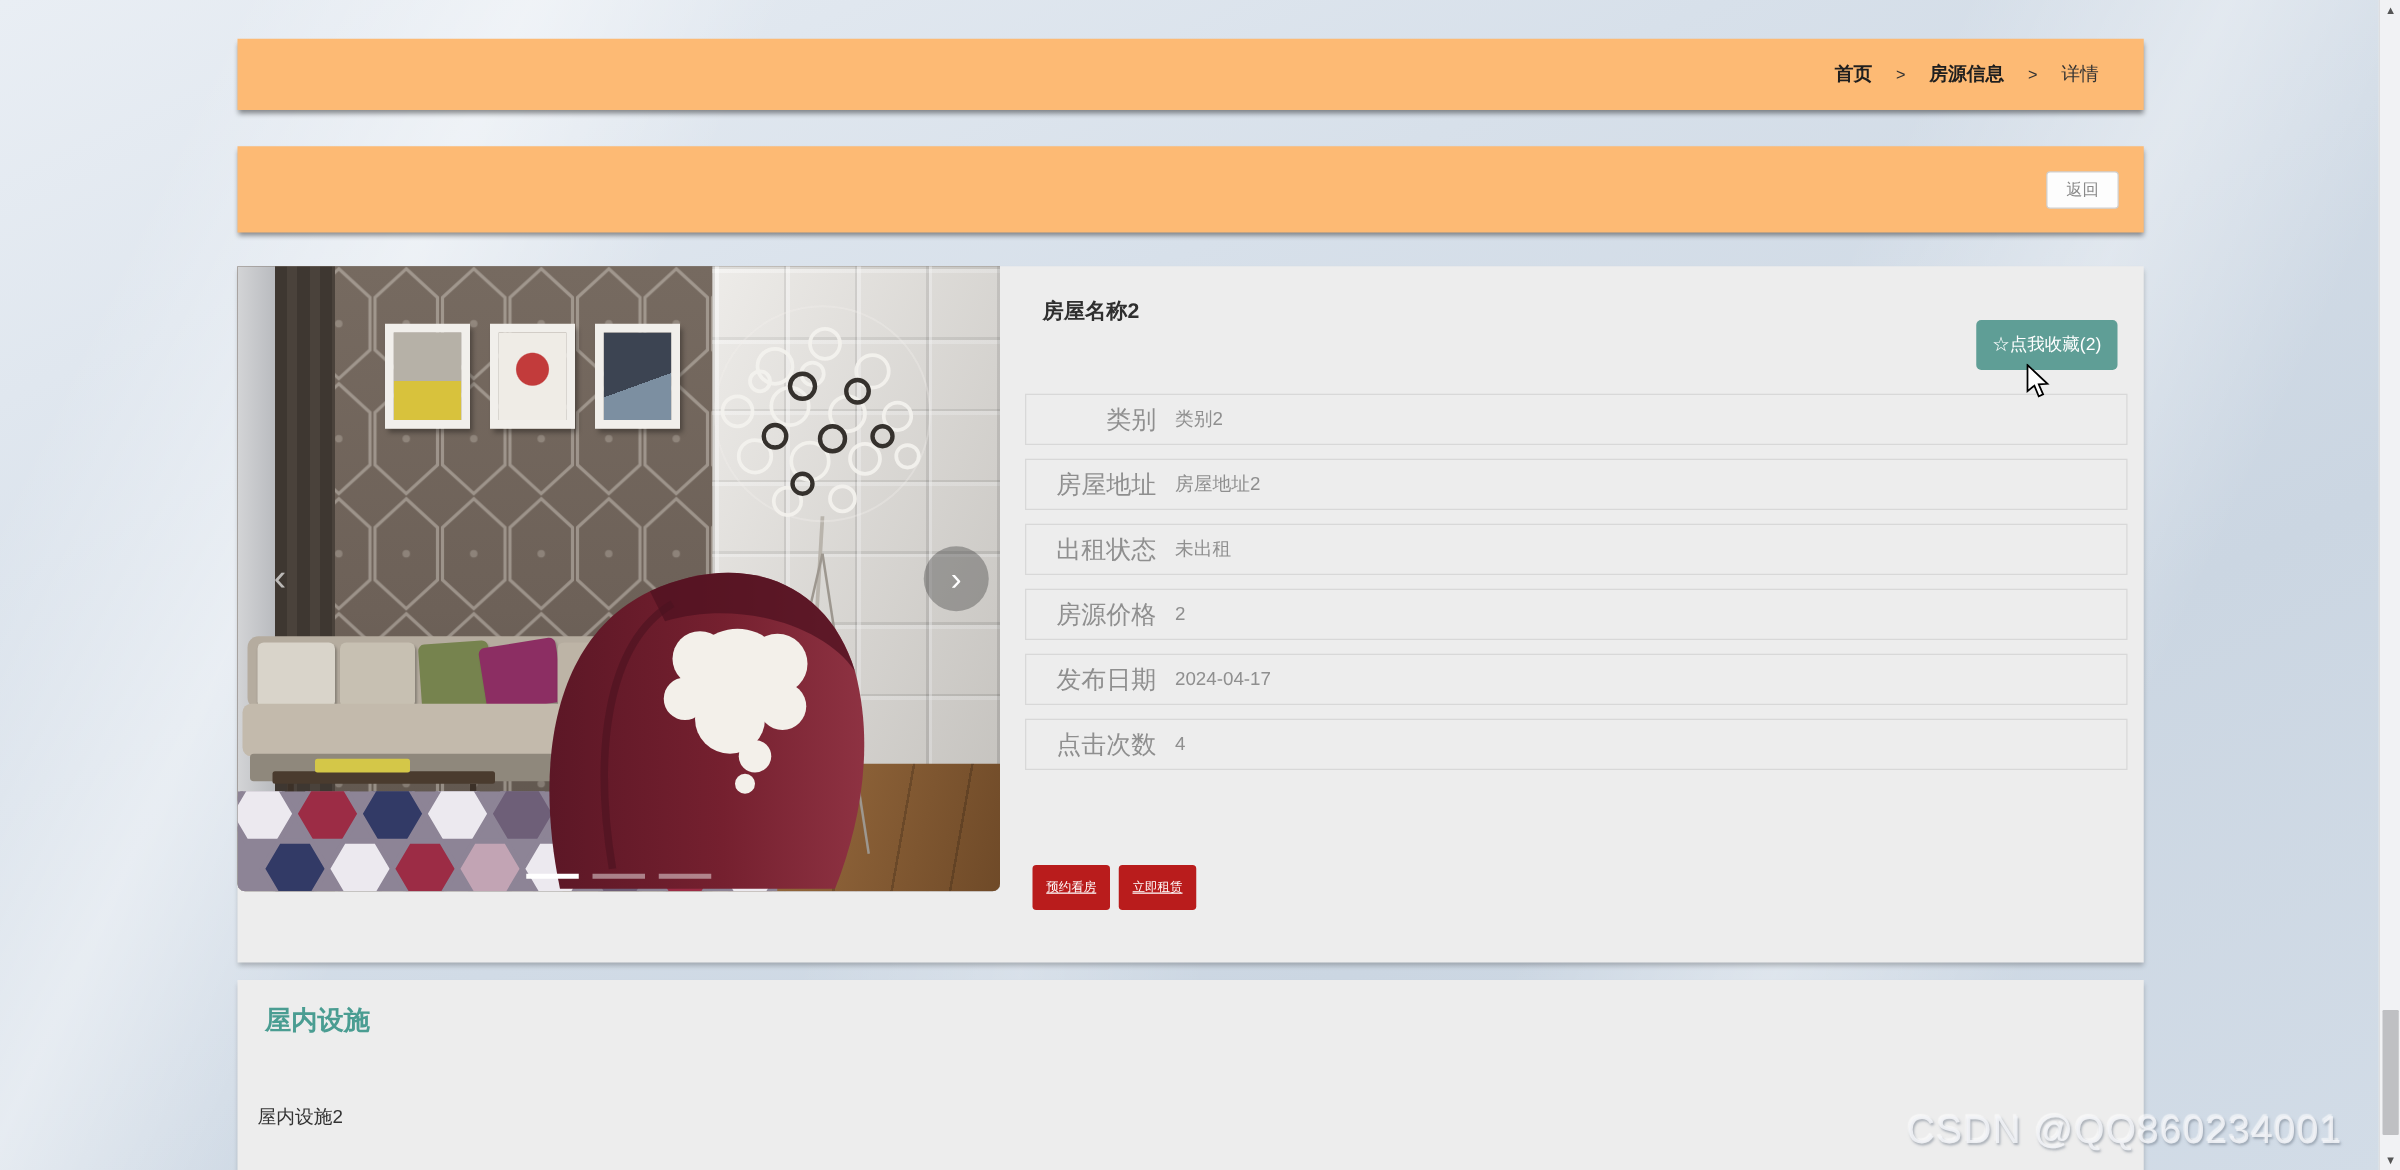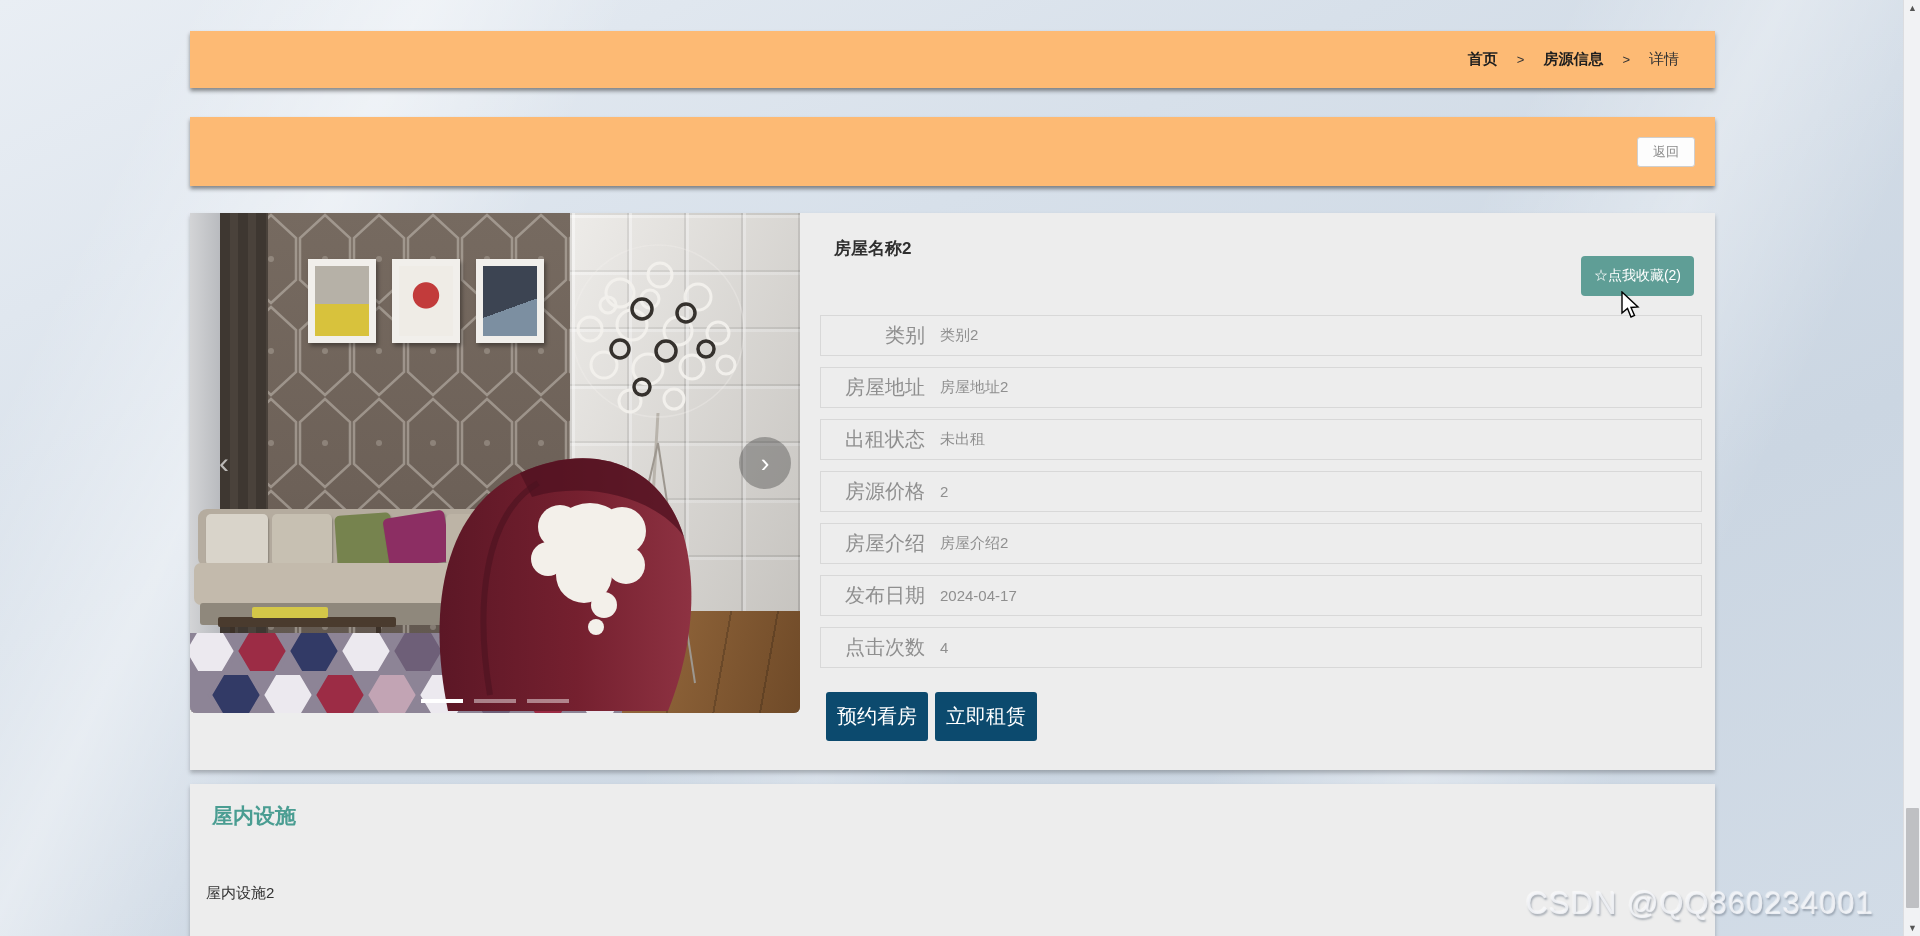--- a/index.html
+++ b/index.html
@@ -87,21 +87,21 @@
   
   .detail { position:absolute; left:630px; top:0; right:0; bottom:0; }
   .house-title { position:absolute; left:14px; top:24px; font-size:17px; font-weight:bold; color:#2f2f2f; }
   .collect-btn { position:absolute; right:21px; top:43px; background:#5f9e96; color:#fff; border:none;
     border-radius:4px; font-size:14px; padding:11px 13px; cursor:pointer; }
   .rows { position:absolute; left:0; right:13px; top:102px; }
   .info-row { height:41px; border:1px solid #d8d8d8; margin-bottom:11px; display:flex; align-items:center; background:#ededed; }
   .info-label { width:104px; text-align:right; color:#8f8f8f; font-size:20px; flex:none; }
   .info-value { margin-left:15px; color:#8f8f8f; font-size:15px; }
   .actions { position:absolute; left:6px; top:479px; display:flex; gap:7px; }
-  .action-btn { background:#0c4a6e; color:#fff; border:none; border-radius:3px; font-size:20px; padding:11px 11px; cursor:pointer; }
+  .action-btn { background:#b91c1c; color:#fff; border:none; border-radius:3px; font-size:10px; padding:11px 11px; cursor:pointer;text-decoration:underline; }
 
   
   .fac-panel { top:784px; height:152px; background:#ededed; box-shadow:0 3px 4px rgba(10,10,10,.25); }
   .fac-heading { position:absolute; left:22px; top:18px; font-size:21px; font-weight:bold; color:#4a9d92; }
   .fac-content { position:absolute; left:16px; top:100px; font-size:15px; color:#333; }
 
   
   .watermark { position:absolute; right:46px; bottom:14px; font-size:31px; letter-spacing:1px;
     color:rgba(244,246,249,.85); text-shadow:1px 2px 2px rgba(110,120,135,.55), -1px -1px 1px rgba(255,255,255,.6);
     pointer-events:none; }
@@ -279,24 +279,20 @@
       </div>
       <div class="info-row">
         <span class="info-label">出租状态</span>
         <span class="info-value">未出租</span>
       </div>
       <div class="info-row">
         <span class="info-label">房源价格</span>
         <span class="info-value">2</span>
       </div>
       <div class="info-row">
-        <span class="info-label">房屋介绍</span>
-        <span class="info-value">房屋介绍2</span>
-      </div>
-      <div class="info-row">
         <span class="info-label">发布日期</span>
         <span class="info-value">2024-04-17</span>
       </div>
       <div class="info-row">
         <span class="info-label">点击次数</span>
         <span class="info-value">4</span>
       </div>
     </div>
 
     <div class="actions">

